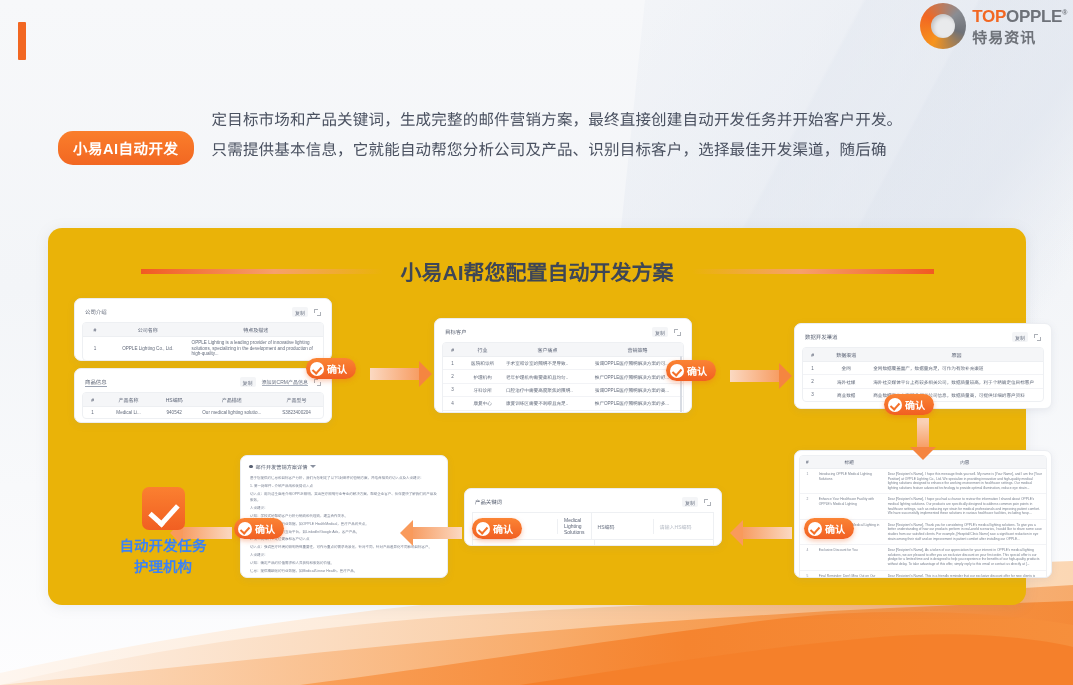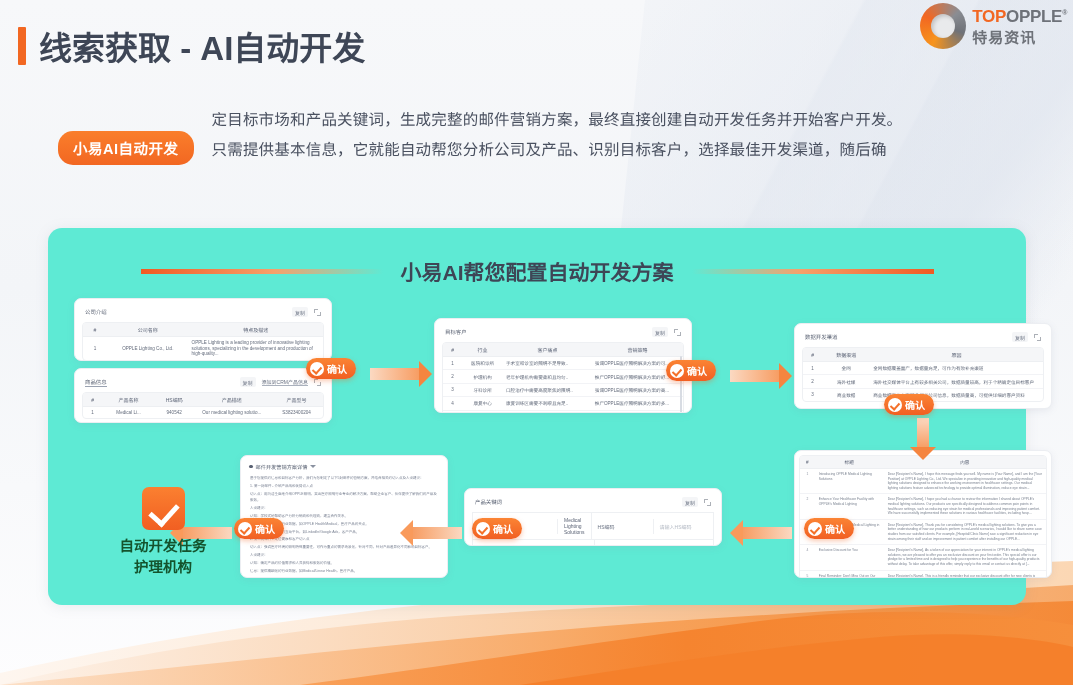--- a/index.html
+++ b/index.html
@@ -51,21 +51,21 @@
   .pill{
     flex:0 0 auto; background:linear-gradient(180deg,#fa7e2b,#f26722);
     color:#fff; font-size:14.5px; font-weight:bold; border-radius:15px;
     padding:6px 15px 7px; white-space:nowrap; letter-spacing:.5px;
   }
   .intro-text{ margin-left:18px; font-size:15.5px; line-height:30px; color:#4a5160; letter-spacing:.2px; }
 
   
   .panel{
     position:absolute; left:48px; top:228px; width:978px; height:377px;
-    background:#5eead4; border-radius:14px; box-shadow:0 2px 14px rgba(120,130,150,.13);
+    background:#eab308; border-radius:14px; box-shadow:0 2px 14px rgba(120,130,150,.13);
   }
   .panel-head{ position:absolute; left:0; top:28px; width:100%; display:flex; align-items:center; justify-content:center; }
   .ph-line{ width:242px; height:5px; }
   .ph-line.l{ background:linear-gradient(90deg,#f15a22 0%, #f7a06b 55%, rgba(255,255,255,0) 100%); margin-right:18px;}
   .ph-line.r{ background:linear-gradient(270deg,#f15a22 0%, #f7a06b 55%, rgba(255,255,255,0) 100%); margin-left:18px;}
   .ph-title{ font-size:21px; font-weight:bold; color:#3e4656; white-space:nowrap; }
 
   
   .card{
     position:absolute; background:#fff; border:1px solid #eceef2; border-radius:7px;
@@ -134,21 +134,21 @@
   
   .success{ position:absolute; left:103px; top:487px; width:120px; text-align:center; z-index:5;}
   .success .box{
     width:43px; height:43px; margin:0 auto 6px; border-radius:7px;
     background:linear-gradient(180deg,#fb8030,#f15f22); position:relative;
   }
   .success .box:after{
     content:""; position:absolute; left:13px; top:11px; width:13px; height:22px;
     border-right:5px solid #fff; border-bottom:5px solid #fff; transform:rotate(42deg);
   }
-  .success .lbl{ font-size:14.5px; font-weight:bold; color:#14532d; line-height:21px; }
+  .success .lbl{ font-size:14.5px; font-weight:bold; color:#3b82f6; line-height:21px; }
 
   
   .doc-head{ display:flex; align-items:center; gap:3px; padding:2px 2px 4px; }
   .doc-dot{ width:3.5px; height:3.5px; background:#5a6273; border-radius:50%; }
   .doc-title{ font-size:5.2px; color:#5a6273; }
   .chev{ width:0;height:0;border-left:3px solid transparent;border-right:3px solid transparent;border-top:3px solid #8a91a0; }
   .doc-body{ font-size:3.5px; line-height:5.6px; color:#7a8293; padding:2px 3px; }
   .doc-body p{ margin-bottom:2.4px; }
 
   
@@ -194,21 +194,20 @@
     <path d="M0,118 C180,78 330,58 520,40 C700,23 880,12 1073,6 L1073,130 L0,130 Z" fill="url(#w4)"></path>
     <path d="M0,130 C140,96 300,72 470,60 C660,47 860,44 1073,30 L1073,130 Z" fill="url(#w1)" opacity=".9"></path>
     <path d="M0,130 C180,112 330,96 500,80 C700,62 880,52 1073,46 L1073,130 Z" fill="url(#w2)" opacity=".85"></path>
     <path d="M300,130 C470,108 600,86 760,66 C880,51 990,56 1073,70 L1073,130 Z" fill="url(#w3)"></path>
     <path d="M520,130 C640,112 760,92 880,82 C960,75 1030,82 1073,92 L1073,130 Z" fill="#f4802a" opacity=".95"></path>
   </svg>
 </div>
 
 <div class="title-row">
   <div class="title-bar"></div>
-  <div class="title-main">线索获取 - AI自动开发</div>
 </div>
 
 <div class="logo">
   <div class="logo-mark">
       <i></i>
     </div>
   <div class="logo-text">
     <div class="logo-top">
       <span class="t">TOP</span><span class="e">OPPLE</span><sup>®</sup>
     </div>

